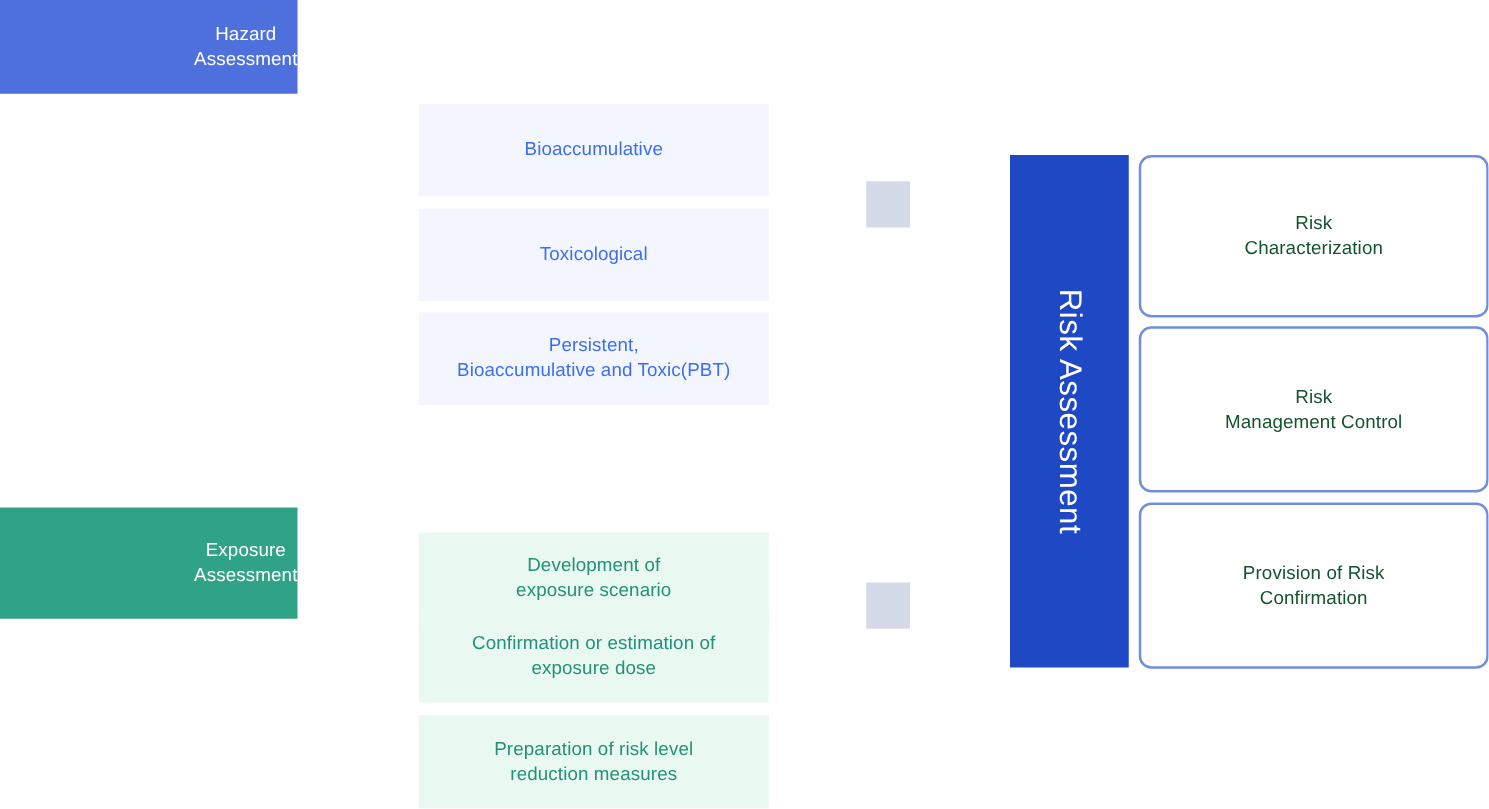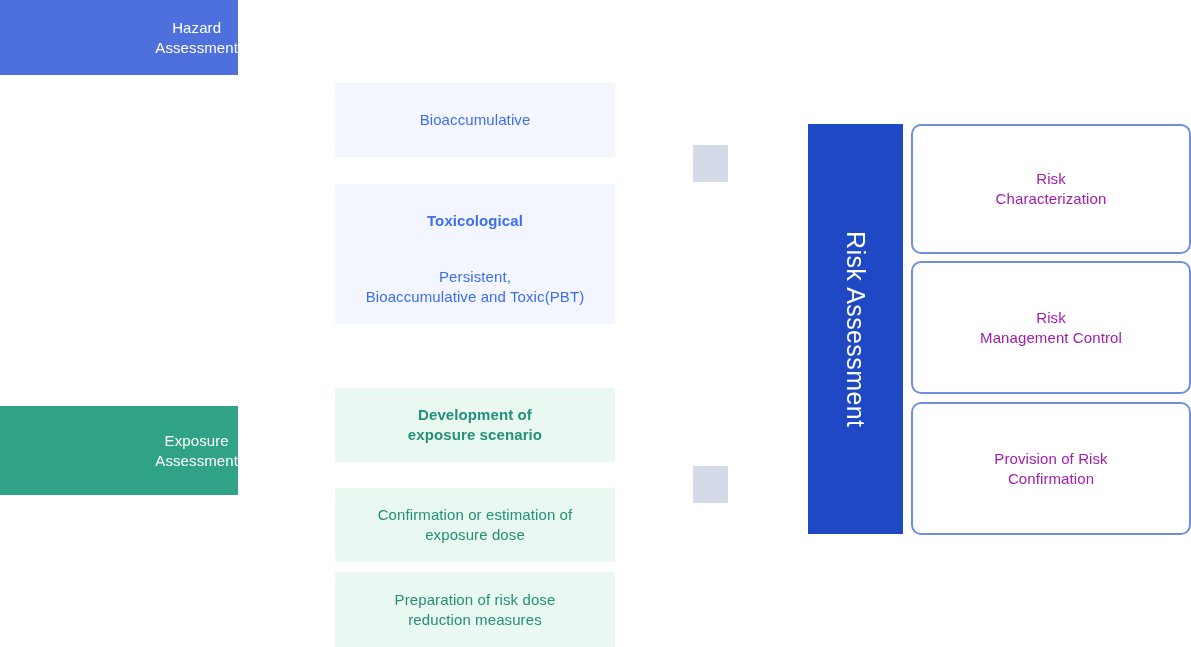--- a/index.html
+++ b/index.html
@@ -68,25 +68,25 @@
     color: #3d6ef0;
   }
   .mid-card.exposure {
     background: #e9f8f1;
     color: #239077;
   }
 
   
   #mid-h-0 { top: 0px;   height: 75px; }
   #mid-h-1 { top: 83px;  height: 74px; }
-  #mid-h-2 { top: 184px; height: 74px; font-weight: bold; }
+  #mid-h-2 { top: 167px; height: 74px; }
   #mid-h-3 { top: 250px; height: 74px; }
 
   
-  #mid-e-0 { top: 388px; height: 74px; font-weight: bold; }
+  #mid-e-0 { top: 426px; height: 74px; }
   #mid-e-1 { top: 488px; height: 74px; }
   #mid-e-2 { top: 572px; height: 75px; }
 
   
   .connector-square {
     position: absolute;
     left: 693px;
     width: 35px;
     height: 37px;
     background: #d5dae8;
@@ -123,21 +123,21 @@
     left: 911px;
     width: 280px;
     box-sizing: border-box;
     background: #ffffff;
     border: 2px solid #6f8ee0;
     border-radius: 10px;
     display: flex;
     align-items: center;
     justify-content: center;
     text-align: center;
-    color: #a21caf;
+    color: #14532d;
     font-size: 15px;
     line-height: 20px;
     letter-spacing: 0.1px;
     white-space: pre-line;
     padding: 16px 8px;
   }
   #risk-card-0 { top: 124px; height: 130px; }
   #risk-card-1 { top: 261px; height: 133px; }
   #risk-card-2 { top: 402px; height: 133px; }
 </style>
@@ -169,21 +169,21 @@
 
   <div class="mid-card exposure" id="mid-e-0">
     <span>Development of
 exposure scenario</span>
   </div>
   <div class="mid-card exposure" id="mid-e-1">
     <span>Confirmation or estimation of
 exposure dose</span>
   </div>
   <div class="mid-card exposure" id="mid-e-2">
-    <span>Preparation of risk dose
+    <span>Preparation of risk level
 reduction measures</span>
   </div>
 
   <div class="connector-square" id="connector-top"></div>
   <div class="connector-square" id="connector-bottom"></div>
 
   <div id="risk-bar">
     <span id="risk-bar-label">Risk Assessment</span>
   </div>
 

